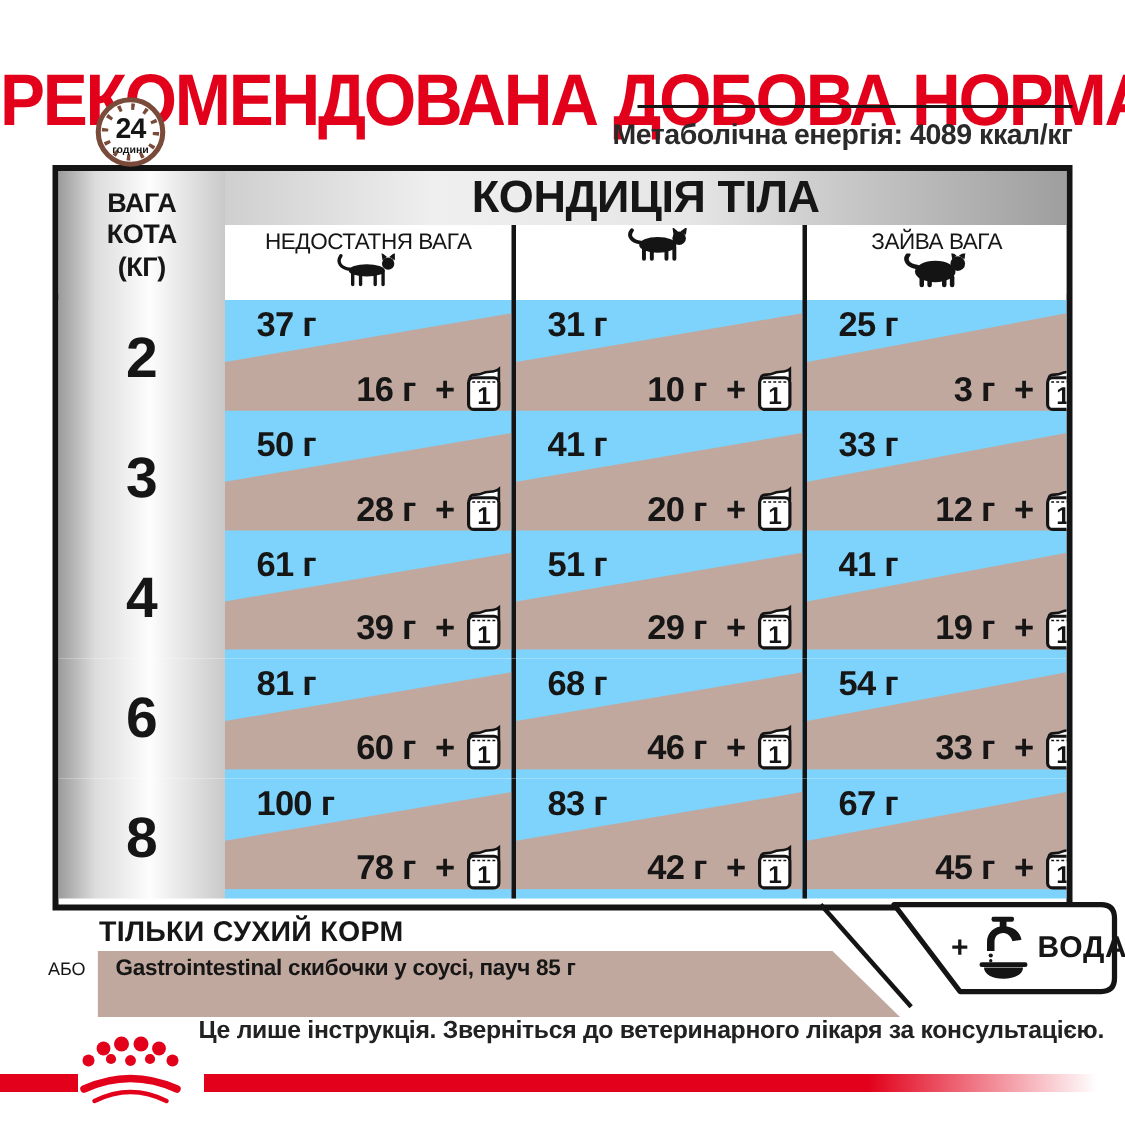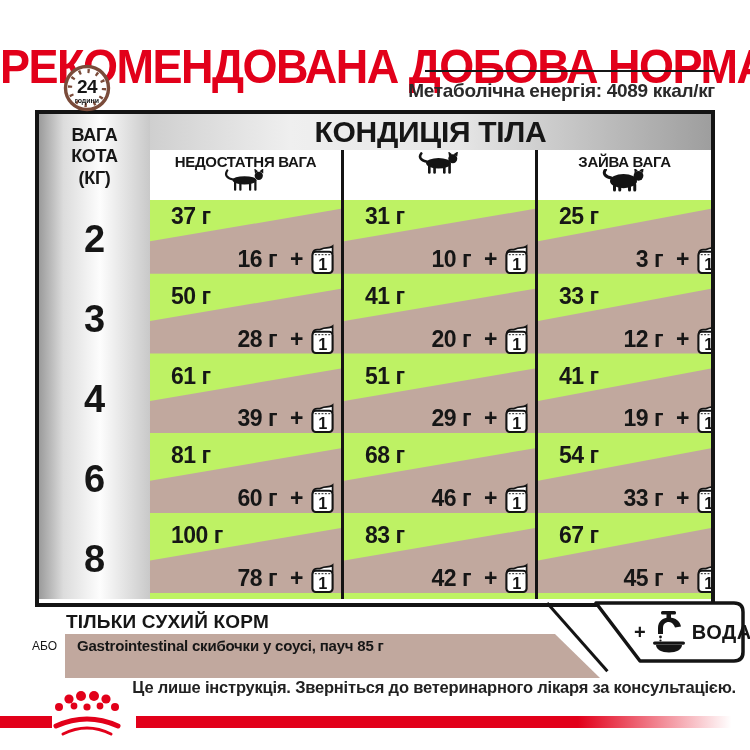--- a/index.html
+++ b/index.html
@@ -45,32 +45,32 @@
     font-weight:bold;font-size:18px;line-height:1.18;white-space:pre-line;letter-spacing:-0.3px;
   }
   .cond-band{
     height:36px;display:flex;align-items:center;justify-content:center;
     background:linear-gradient(90deg,#cfcfcf 0%,#efefef 25%,#e6e6e6 55%,#9e9e9e 100%);
     font-weight:bold;font-size:30px;letter-spacing:-0.3px;
   }
   .subcols{display:grid;grid-template-columns:194px 194px 1fr;height:50px;background:#fff;}
   .subcol{
     display:flex;flex-direction:column;align-items:center;padding-top:3px;
-    font-weight:bold;font-size:15px;letter-spacing:-0.3px;
+    font-weight:normal;font-size:15px;letter-spacing:-0.3px;
   }
   .subcol:not(:last-child){border-right:3px solid #141414;}
   .subcol svg{margin-top:-1px;}
 
   .trow{display:grid;grid-template-columns:111px 194px 194px 1fr;height:79.8px;}
   .wcell{
     background:linear-gradient(90deg,#9b9b9b 0%,#dcdcdc 22%,#fdfdfd 55%,#c9c9c9 100%);
     display:flex;align-items:center;justify-content:center;
     font-size:38px;font-weight:bold;
   }
-  .dcell{position:relative;background:#bef264;padding-left:33px;}
+  .dcell{position:relative;background:#7dd3fc;padding-left:33px;}
   .dcell:not(:last-child){border-right:3px solid #141414;}
   .wedge{
     position:absolute;left:0;right:0;top:0;bottom:6px;
     background:#c1a89e;
     clip-path:polygon(0 56%,100% 12%,100% 100%,0 100%);
   }
   .dry{position:absolute;top:3px;left:21px;font-size:23px;font-weight:bold;letter-spacing:-0.5px;}
   .mixrow{
     position:absolute;bottom:5px;right:6px;display:flex;align-items:center;
     font-size:23px;font-weight:bold;letter-spacing:-0.5px;

